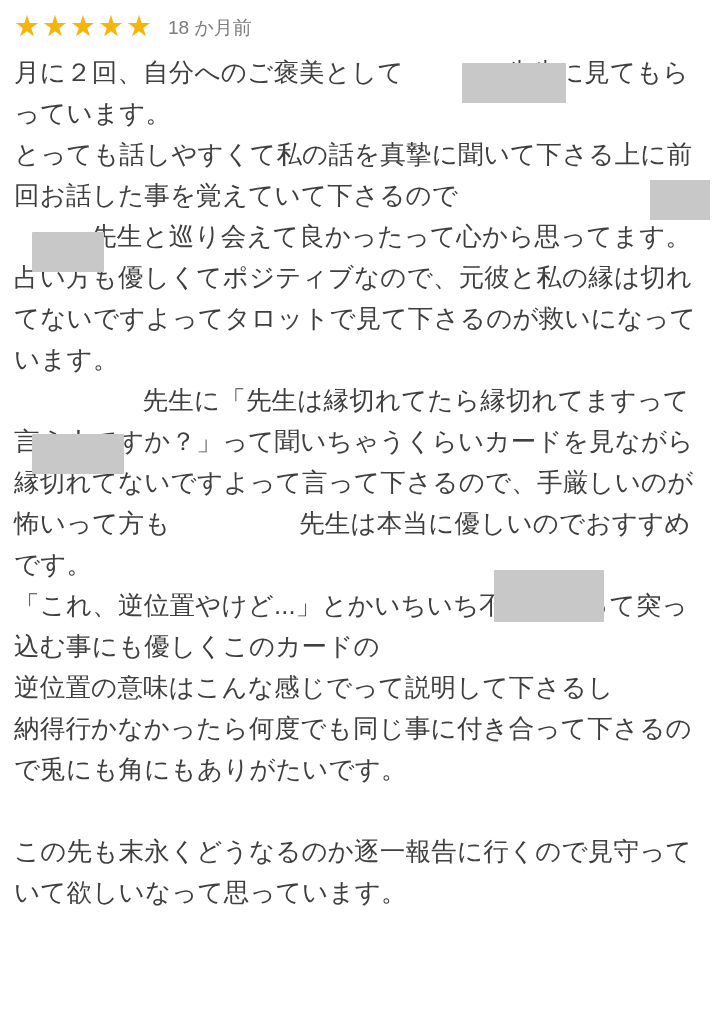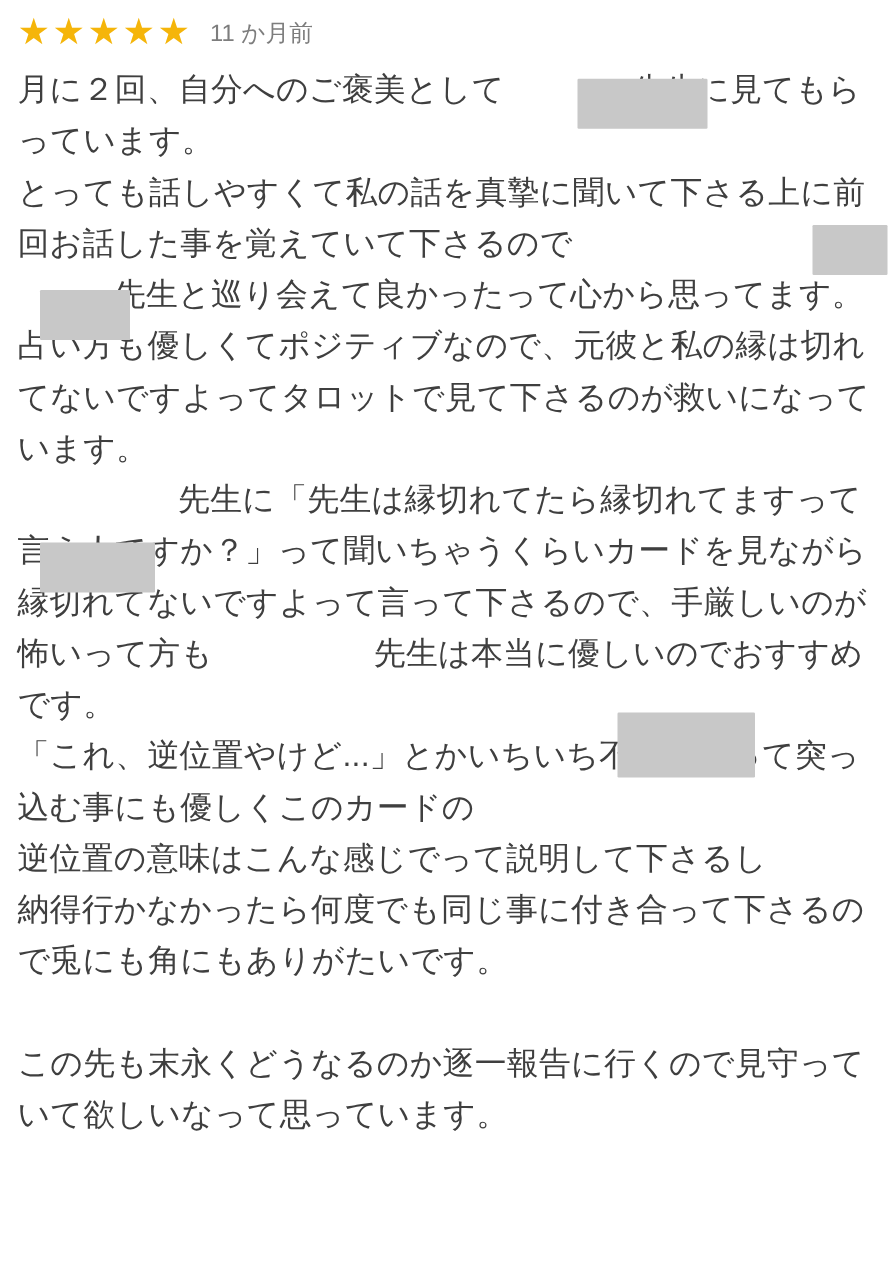--- a/index.html
+++ b/index.html
@@ -65,21 +65,21 @@
 <div class="review">
 
   <div class="rating-row">
     <div class="stars">
       <span class="star">★</span>
       <span class="star">★</span>
       <span class="star">★</span>
       <span class="star">★</span>
       <span class="star">★</span>
     </div>
-    <div class="rating-date">11 か月前</div>
+    <div class="rating-date">18 か月前</div>
   </div>
 
   <div class="review-body">月に２回、自分へのご褒美として　　　　先生に見てもらっています。
 とっても話しやすくて私の話を真摯に聞いて下さる上に前回お話した事を覚えていて下さるので
 　　　先生と巡り会えて良かったって心から思ってます。
 占い方も優しくてポジティブなので、元彼と私の縁は切れてないですよってタロットで見て下さるのが救いになっています。
 　　　　　先生に「先生は縁切れてたら縁切れてますって言う人ですか？」って聞いちゃうくらいカードを見ながら縁切れてないですよって言って下さるので、手厳しいのが怖いって方も　　　　　先生は本当に優しいのでおすすめです。
 「これ、逆位置やけど...」とかいちいち不安になって突っ込む事にも優しくこのカードの
 逆位置の意味はこんな感じでって説明して下さるし
 納得行かなかったら何度でも同じ事に付き合って下さるので兎にも角にもありがたいです。

